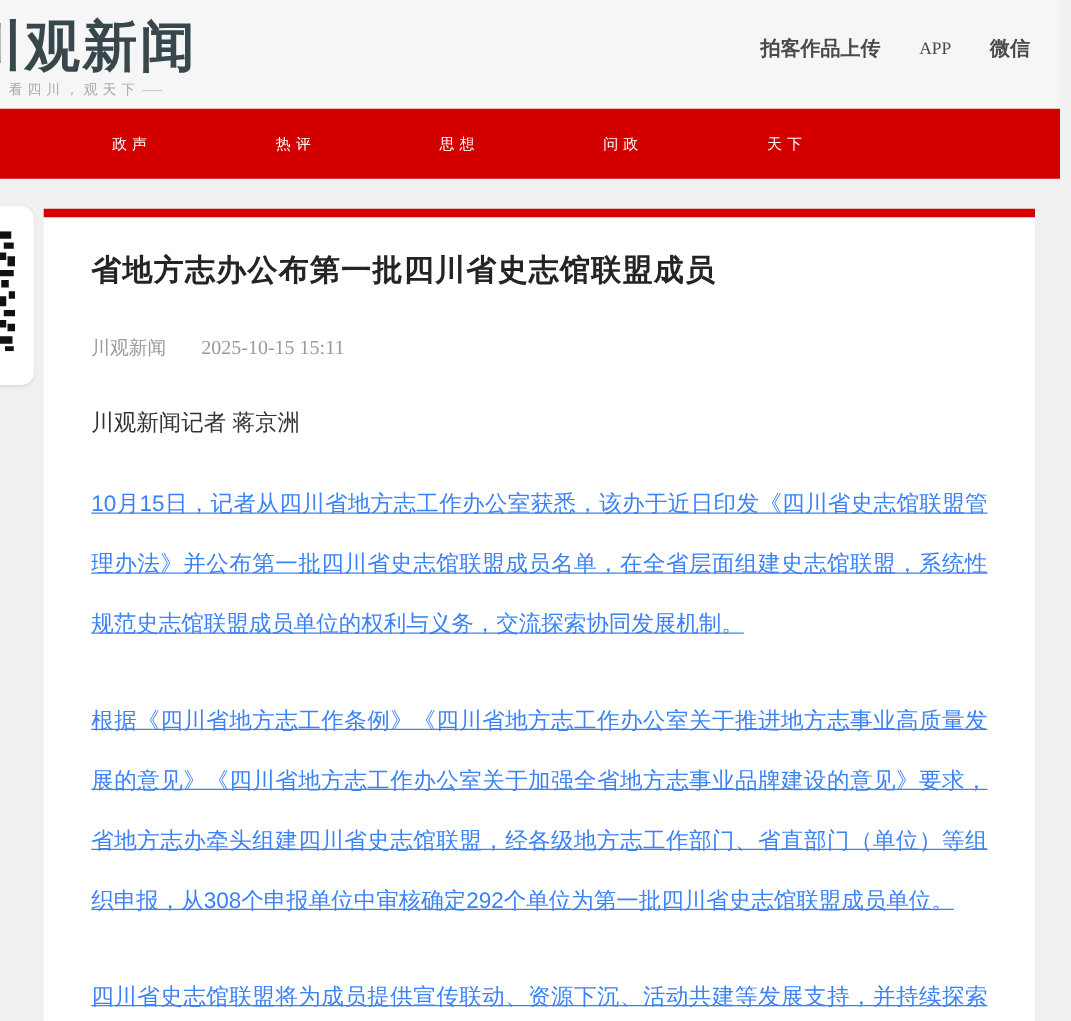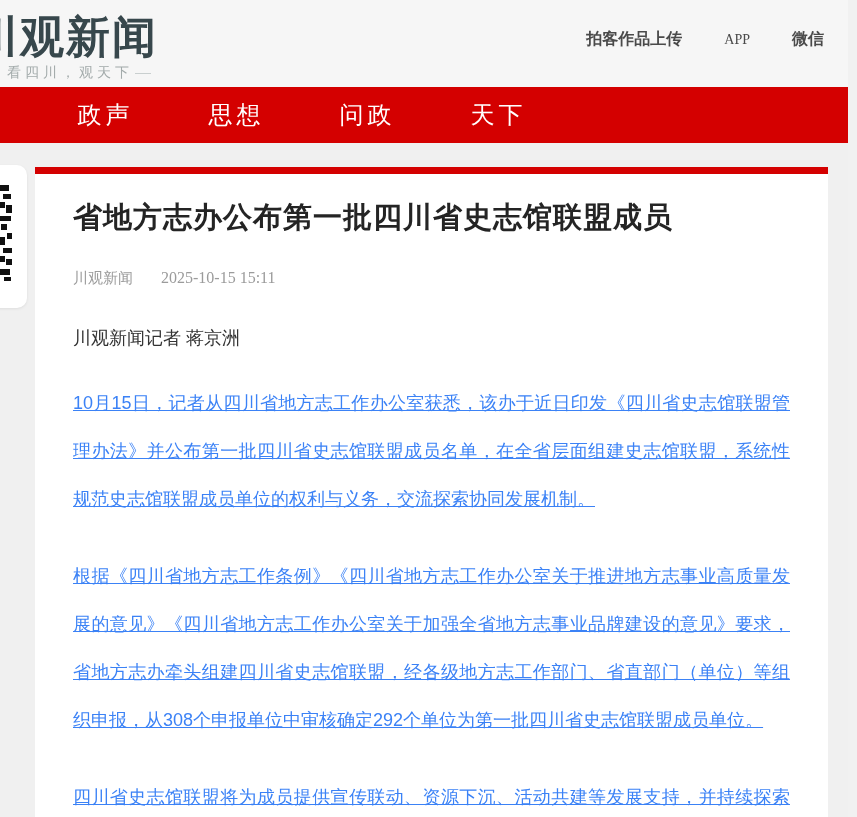--- a/index.html
+++ b/index.html
@@ -21,50 +21,50 @@
   }
   .logo {
     position:absolute; left:-26px; top:8px;
     font-family:"DejaVu Serif", serif;
     font-weight:bold; font-size:44px;
     color:#37474c; letter-spacing:2px;
     white-space:nowrap;
   }
   .tagline {
     position:absolute; left:7px; top:64px;
-    font-size:14px; color:#a3abab; letter-spacing:4px;
+    font-size:11px; color:#a3abab; letter-spacing:4px;
     white-space:nowrap;
   }
   .tagline::after {
     content:""; display:inline-block;
     width:16px; height:1px; background:#c9cfcf;
     vertical-align:middle; margin-left:2px;
   }
   .header-links {
     position:absolute; right:24px; top:29px;
-    display:flex; align-items:center; gap:42px;
+    display:flex; align-items:center; gap:31px;
   }
   .header-link {
     font-size:16px; font-weight:bold; color:#4a4a4a;
     cursor:pointer; white-space:nowrap;
   }
   .header-link.serif {
     font-family:"Liberation Serif", serif; font-weight:normal; font-size:14px;
   }
 
   
   .main-nav {
     position:absolute; left:0; top:87px;
     width:848px; height:56px;
     background:#d40000;
     display:flex; align-items:center;
   }
   .nav-item {
     width:131px; margin:0; text-align:center;
-    color:#ffffff; font-size:24px; letter-spacing:4px;
+    color:#ffffff; font-size:12px; letter-spacing:4px;
     cursor:pointer; white-space:nowrap;
   }
   .nav-item:first-child { margin-left:40px; }
 
   
   .scrollbar-track {
     position:absolute; right:0; top:0;
     width:9px; height:817px; background:#f1f1f1;
   }
 
@@ -83,21 +83,21 @@
     width:793px; height:7px; background:#d40000;
   }
   .article-card {
     position:absolute; left:35px; top:174px;
     width:793px; height:643px;
     background:#ffffff;
     overflow:hidden;
   }
   .article-title {
     margin:24px 38px 0 38px;
-    font-size:29px; font-weight:bold; color:#242424;
+    font-size:24px; font-weight:bold; color:#242424;
     letter-spacing:1px; line-height:38px;
   }
   .article-meta {
     margin:33px 38px 0 38px;
     display:flex; align-items:baseline; gap:28px;
     color:#9b9b9b; font-size:15px;
   }
   .article-meta .time {
     font-family:"Liberation Serif", serif; font-size:16px;
   }
@@ -120,20 +120,21 @@
   <div class="tagline">看四川，观天下</div>
   <div class="header-links">
     <span class="header-link">拍客作品上传</span>
     <span class="header-link serif">APP</span>
     <span class="header-link">微信</span>
   </div>
 </div>
 
 <div class="main-nav">
   <div class="nav-item">政声</div>
+  <div class="nav-item">热评</div>
   <div class="nav-item">思想</div>
   <div class="nav-item">问政</div>
   <div class="nav-item">天下</div>
 </div>
 
 <div class="qr-widget">
   <span>
     <svg width="14" height="96" viewBox="0 0 14 96" xmlns="http://www.w3.org/2000/svg">
       <g fill="#111111">
         <rect x="0" y="0" width="10" height="6"></rect>

